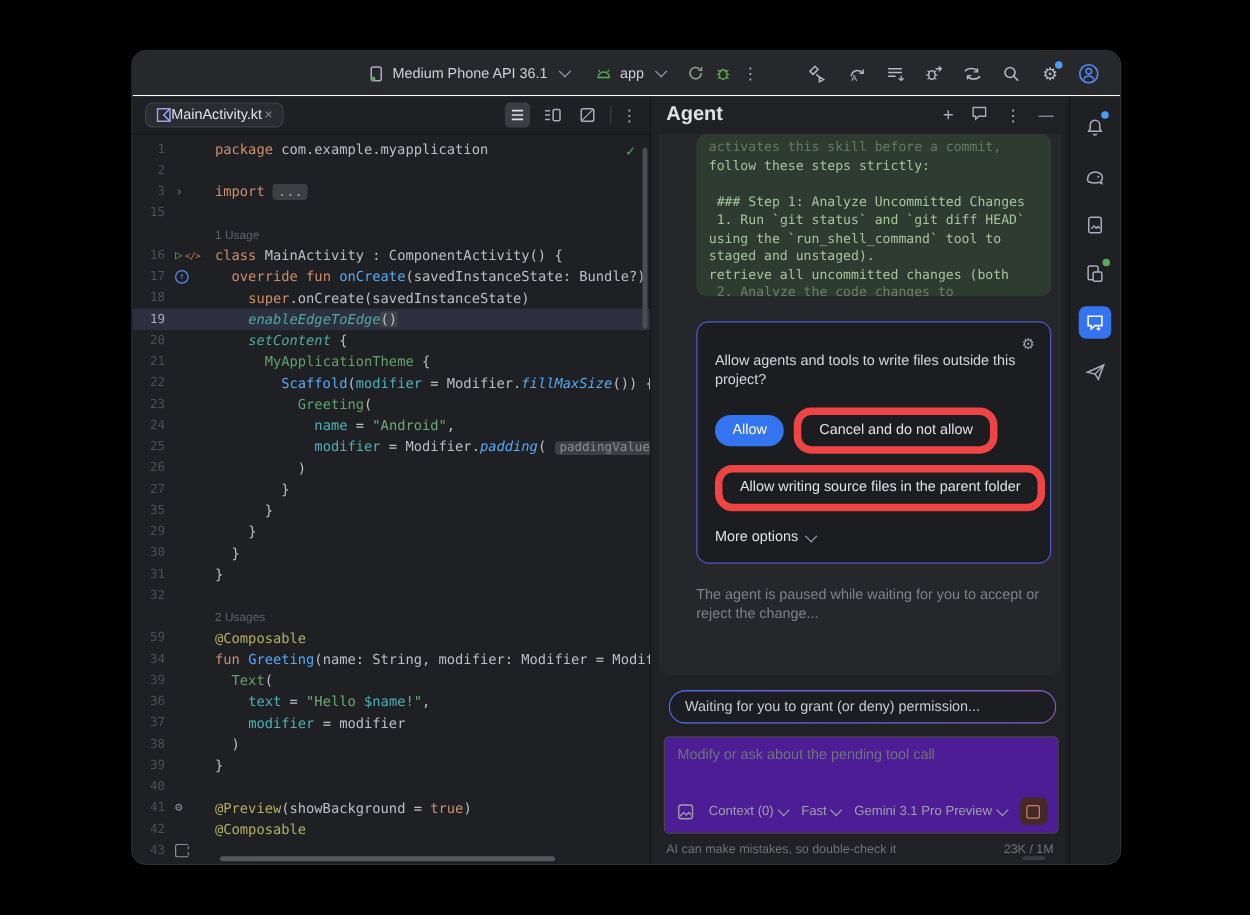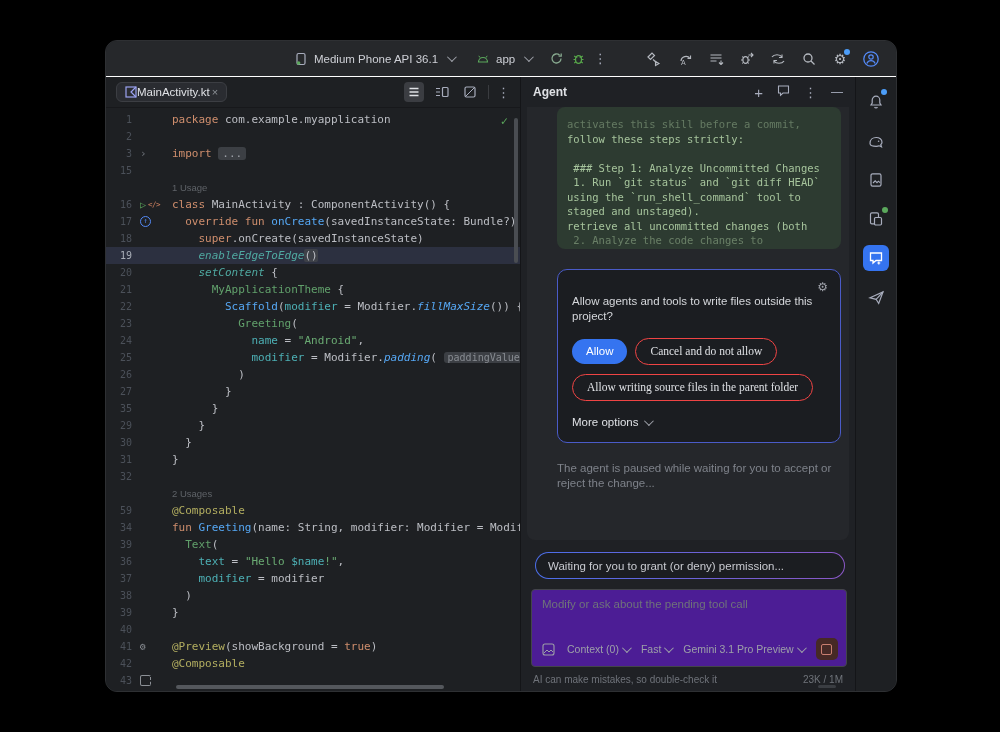--- a/index.html
+++ b/index.html
@@ -53,35 +53,35 @@
   .g-gear{color:#8C9096;font-size:10px;}
   .g-ovr{width:11px;height:11px;border:1.3px solid #548AF7;border-radius:50%;color:#548AF7;font-size:7px;
     display:inline-flex;align-items:center;justify-content:center;line-height:1;box-sizing:border-box;}
   .g-compose{width:9px;height:9px;border:1.3px solid #8C9096;border-radius:2px 2px 2px 2px;border-right-style:dashed;}
   .ed-check{position:absolute;top:6px;right:12px;color:#5BA85C;font-size:12px;}
   .vscroll{position:absolute;right:2px;top:10px;width:4px;height:145px;background:#4A4D52;border-radius:2px;}
   .hscroll{position:absolute;left:70px;bottom:2px;width:268px;height:4px;background:#54575C;border-radius:2px;}
   
   .agent-col{flex:1;min-width:0;display:flex;flex-direction:column;background:#1F2125;}
   .agent-header{height:30px;flex:0 0 30px;display:flex;align-items:center;padding:0 12px;color:#DFE1E5;}
-  .agent-title{font-size:12px;font-weight:bold;}
+  .agent-title{font-size:16px;font-weight:bold;}
   .ah-icons{margin-left:auto;display:flex;align-items:center;gap:14px;color:#A8ADBD;font-size:13px;}
   .chat{flex:1;margin:0 6px;background:#25272B;border-radius:0 0 8px 8px;overflow:hidden;min-height:0;}
-  .code-block{margin:0 8px 0 30px;background:#2D3B31;border-radius:8px;padding:10px 10px;
+  .code-block{margin:0 8px 0 30px;background:#2D3B31;border-radius:8px;padding:4px 10px;
     font-family:"DejaVu Sans Mono",monospace;font-size:10.5px;line-height:14.5px;color:#A6C49C;overflow:hidden;height:122px;}
   .cb-line{white-space:pre-wrap;}
   .perm-card{margin:20px 8px 0 30px;border:1.5px solid #4A5BC8;border-radius:10px;background:#1B1D21;
     padding:12px 14px;position:relative;color:#D5D7DB;font-size:11.5px;line-height:15px;}
   .perm-gear{position:absolute;top:10px;right:12px;color:#9DA0A8;font-size:12px;}
   .perm-link{color:#548AF7;}
   .perm-q{margin-top:12px;}
   .btn-row{display:flex;gap:8px;margin-top:14px;align-items:center;flex-wrap:wrap;}
   .btn{border-radius:14px;font-size:11.5px;padding:5px 14px;white-space:nowrap;display:inline-block;}
   .btn-primary{background:#3574F0;color:#fff;}
-  .btn-outline{border:1px solid #ef4444;color:#DFE1E5;background:transparent;font-family:Liberation Serif, serif;}
+  .btn-outline{border:6px solid #ef4444;color:#DFE1E5;background:transparent;}
   .more-opts{margin-top:14px;display:flex;align-items:center;color:#DFE1E5;font-size:11.5px;}
   .agent-status{margin:18px 14px 14px 30px;color:#7E828A;font-size:11.5px;line-height:15px;}
   .waiting{margin:12px 10px 0 14px;height:27px;border-radius:14px;border:1.5px solid transparent;
     background:linear-gradient(#1B1D21,#1B1D21) padding-box,linear-gradient(90deg,#4B6EEA,#8A57C6) border-box;
     display:flex;align-items:center;padding:0 12px;color:#C8CAD0;font-size:11.5px;box-sizing:border-box;}
   .compose{margin:10px 8px 0 10px;border:1px solid #43454A;border-radius:4px;background:#4c1d95;
     display:flex;flex-direction:column;height:78px;box-sizing:border-box;}
   .compose textarea{flex:1;background:transparent;border:none;outline:none;resize:none;color:#DFE1E5;
     font-family:"Liberation Sans",sans-serif;font-size:11.5px;padding:8px 10px;}
   .compose textarea::placeholder{color:#6F737A;}

